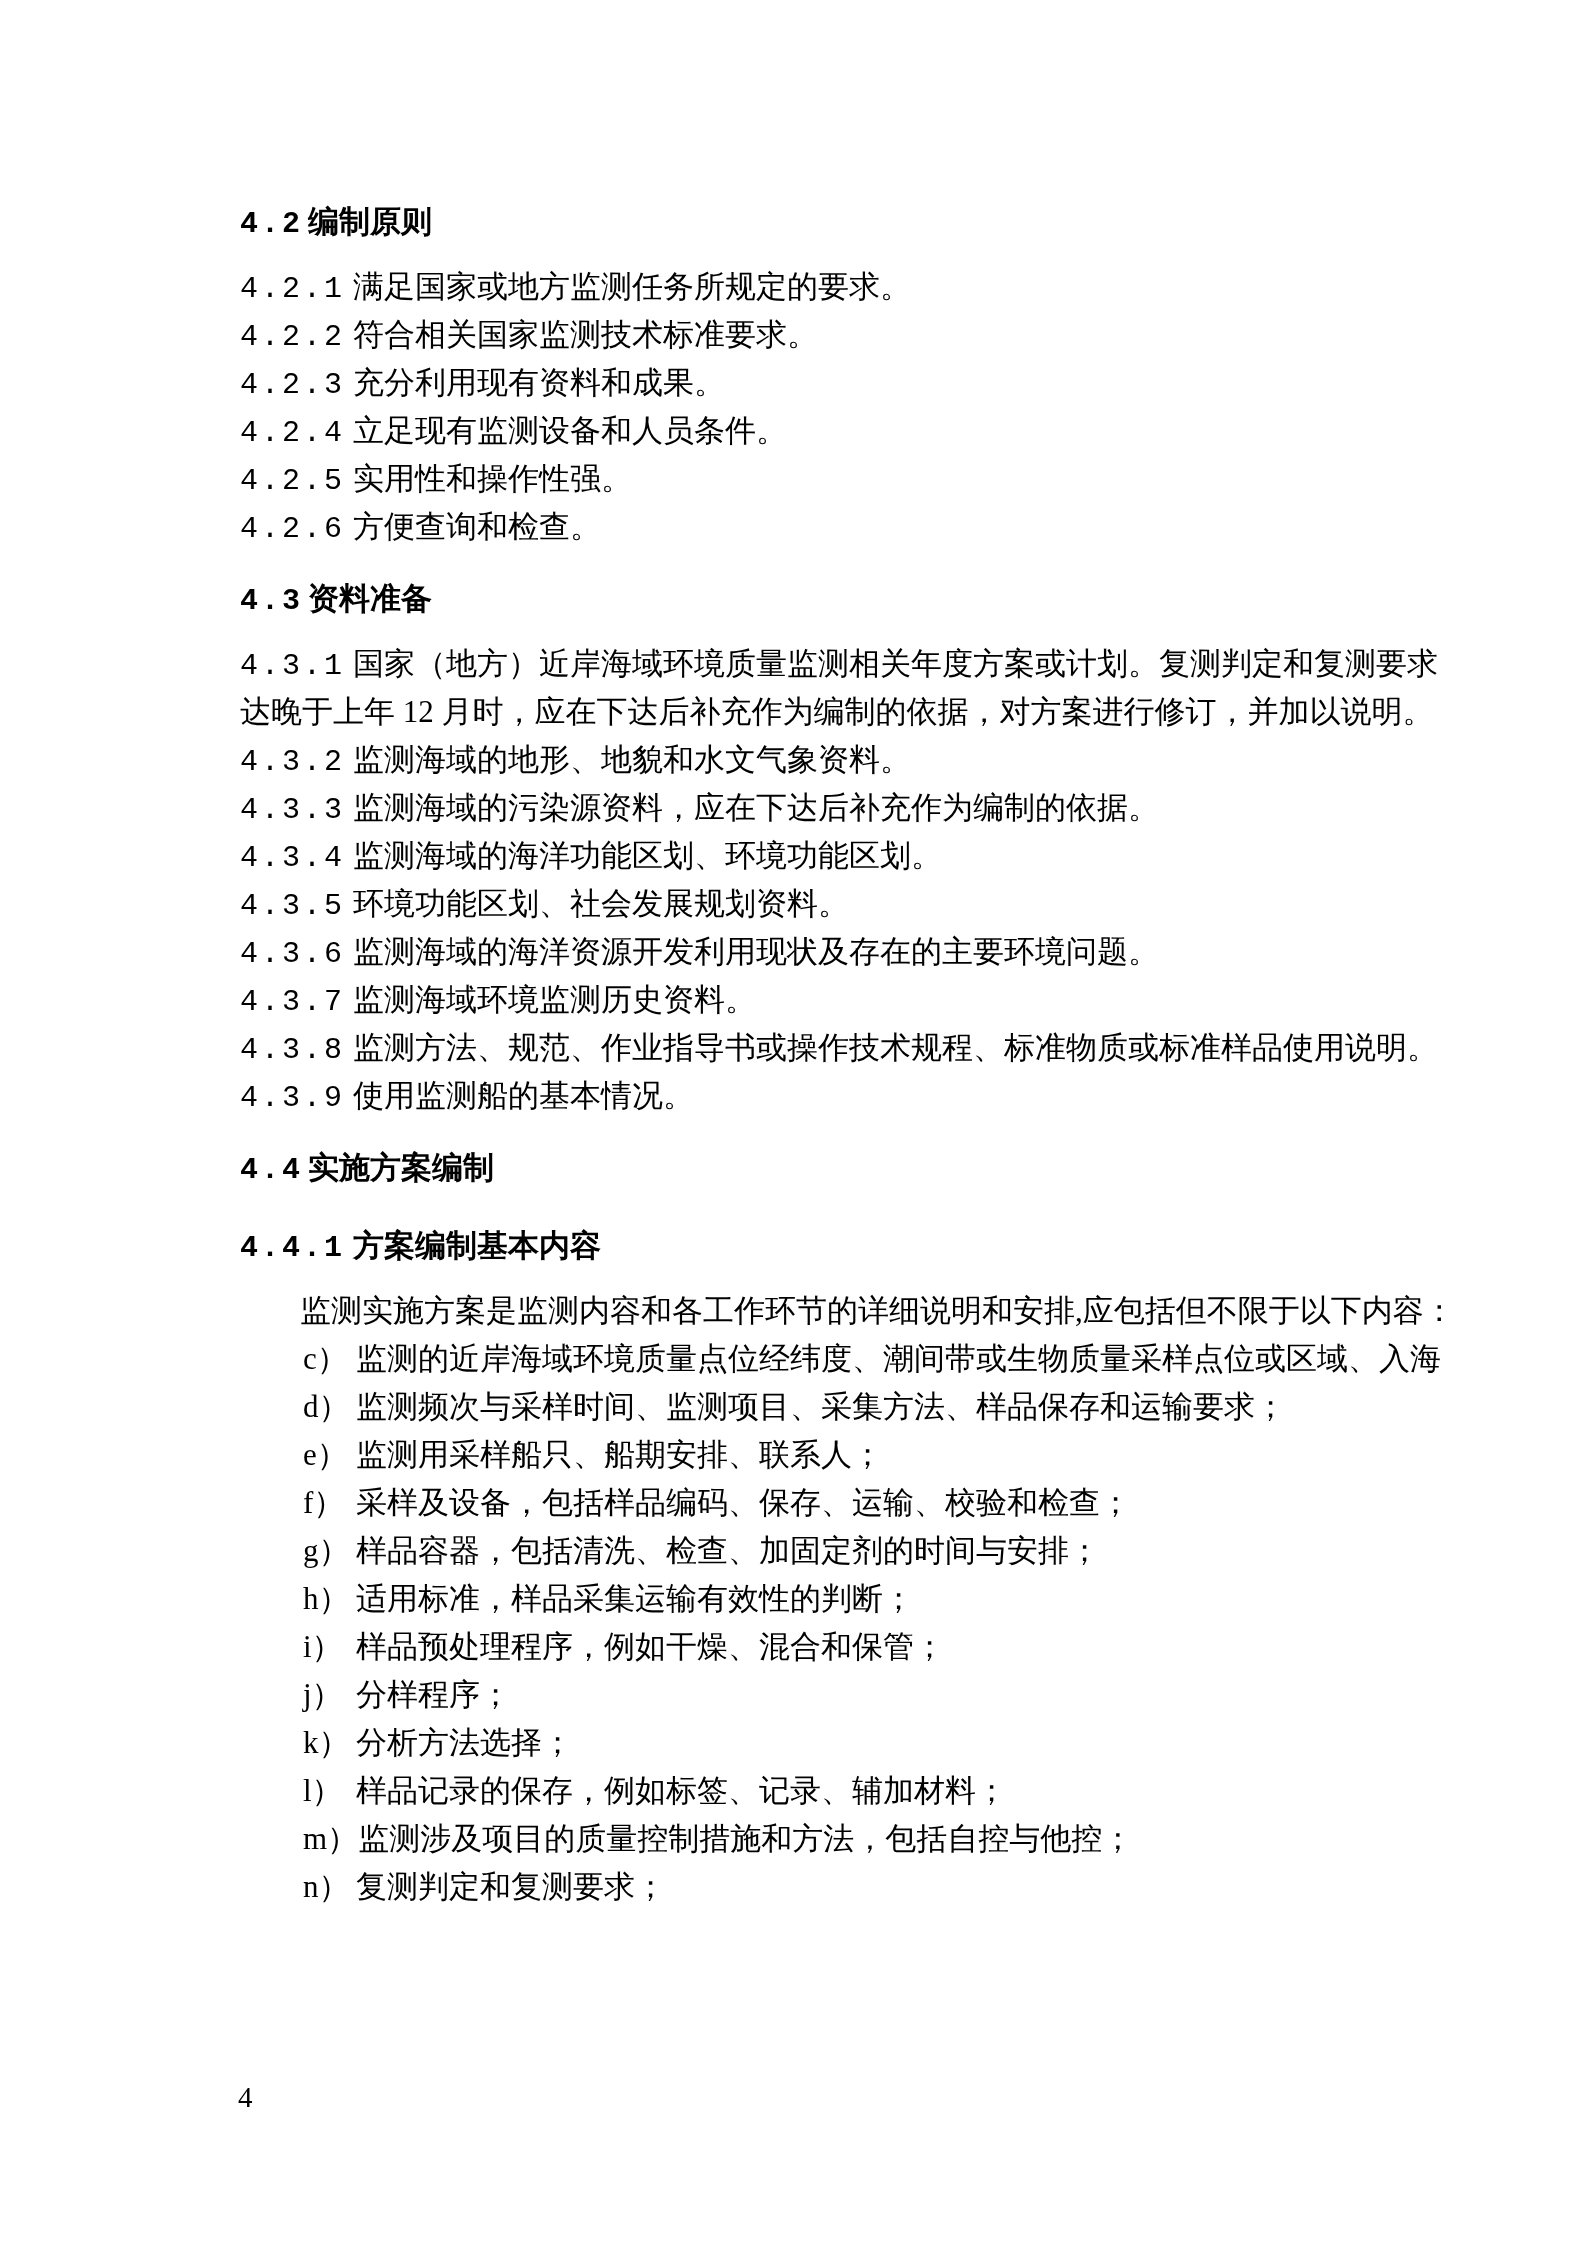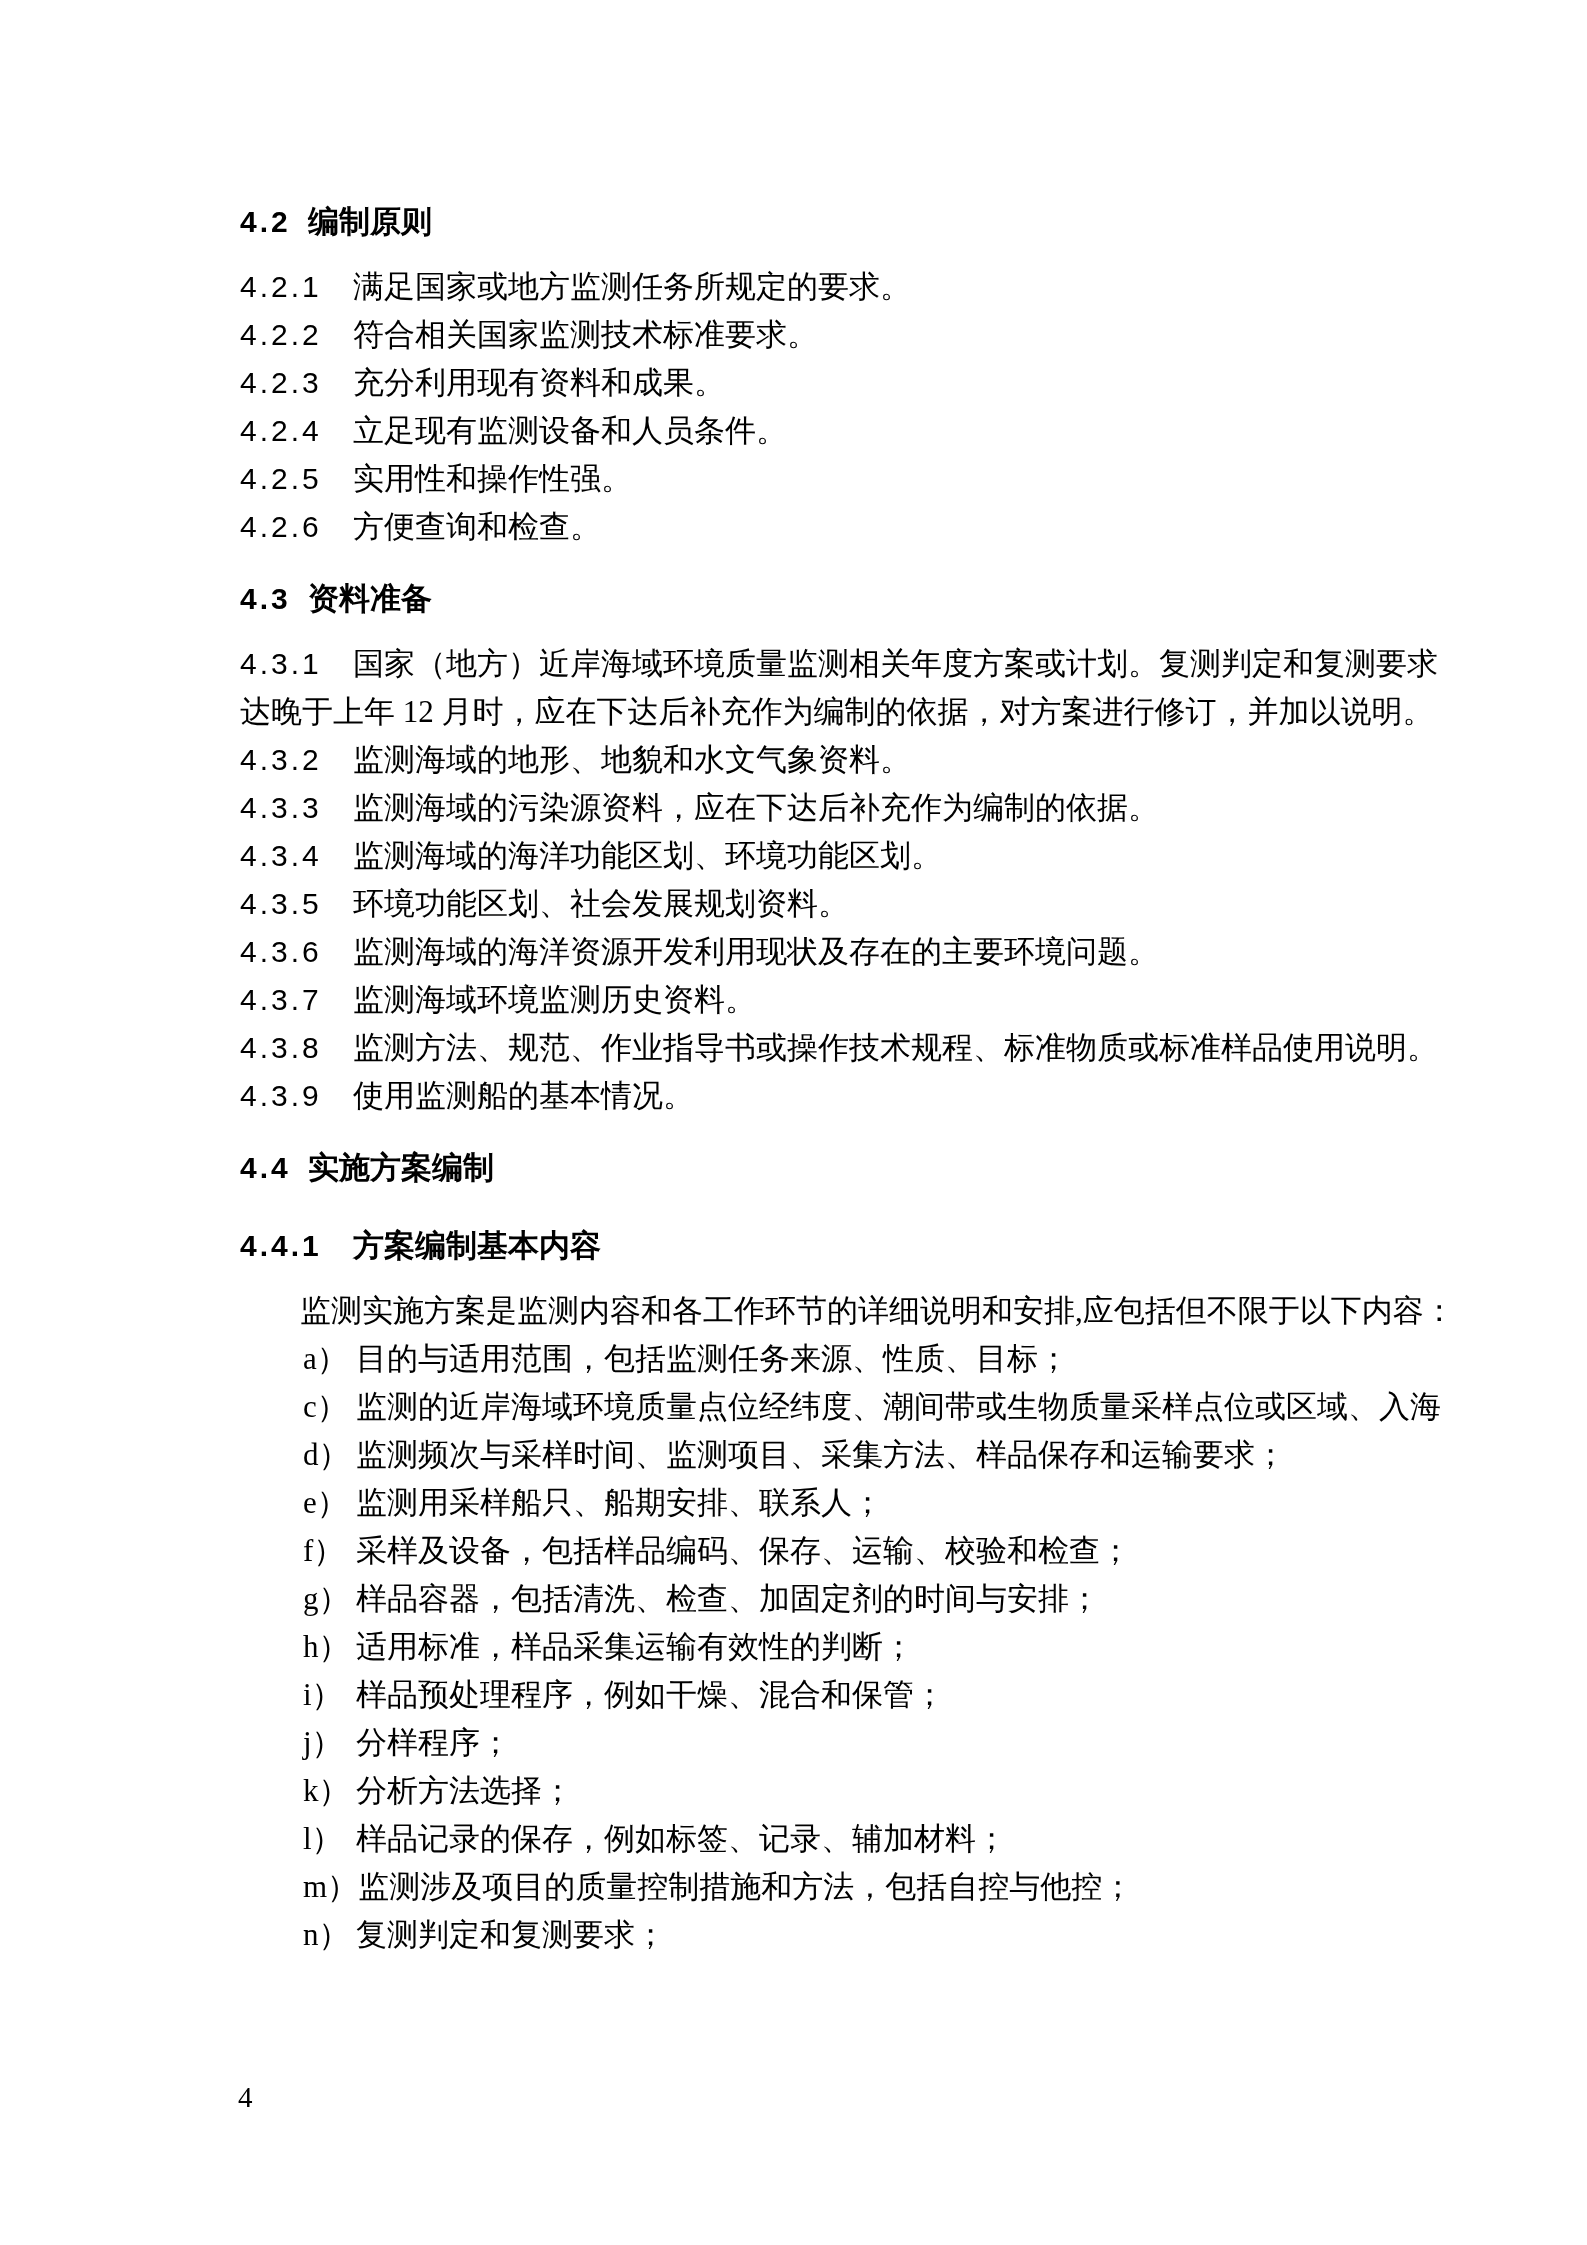--- a/index.html
+++ b/index.html
@@ -22,21 +22,21 @@
     font-size: 31px;
     line-height: 48px;
     height: 48px;
     white-space: nowrap;
   }
   .num {
     display: inline-block;
     min-width: 113px;
     letter-spacing: 3px;
     font-size: 30px;
-    font-family: Liberation Sans, sans-serif;
+    font-family: Liberation Mono, monospace;
   }
   .heading-block { margin: 24px 0 17px 0; }
   .heading-row {
     font-family: "Liberation Sans", "DejaVu Sans", sans-serif;
     font-weight: bold;
   }
   .heading-row .num { min-width: 68px; font-weight: bold; }
   .subheading-block { margin: 30px 0 17px 0; }
   .subheading-row {
     font-family: "Liberation Sans", "DejaVu Sans", sans-serif;
@@ -133,24 +133,20 @@
     <div class="block heading-block">
     <div class="row heading-row"><span class="num">4.4</span><span class="title">实施方案编制</span></div>
   </div>
     <div class="block subheading-block">
     <div class="row subheading-row"><span class="num">4.4.1</span><span class="title">方案编制基本内容</span></div>
   </div>
     <div class="block para-block">
     <div class="row para-row">监测实施方案是监测内容和各工作环节的详细说明和安排,应包括但不限于以下内容：</div>
   </div>
     <div class="block letter-block">
-    <div class="row letter-row"><span class="marker">a）</span><span class="text">目的与适用范围，包括监测任务来源、性质、目标；</span></div>
-
-  </div>
-    <div class="block letter-block">
     <div class="row letter-row"><span class="marker">c）</span><span class="text">监测的近岸海域环境质量点位经纬度、潮间带或生物质量采样点位或区域、入海</span></div>
   </div>
     <div class="block letter-block">
     <div class="row letter-row"><span class="marker">d）</span><span class="text">监测频次与采样时间、监测项目、采集方法、样品保存和运输要求；</span></div>
 
   </div>
     <div class="block letter-block">
     <div class="row letter-row"><span class="marker">e）</span><span class="text">监测用采样船只、船期安排、联系人；</span></div>
 
   </div>

